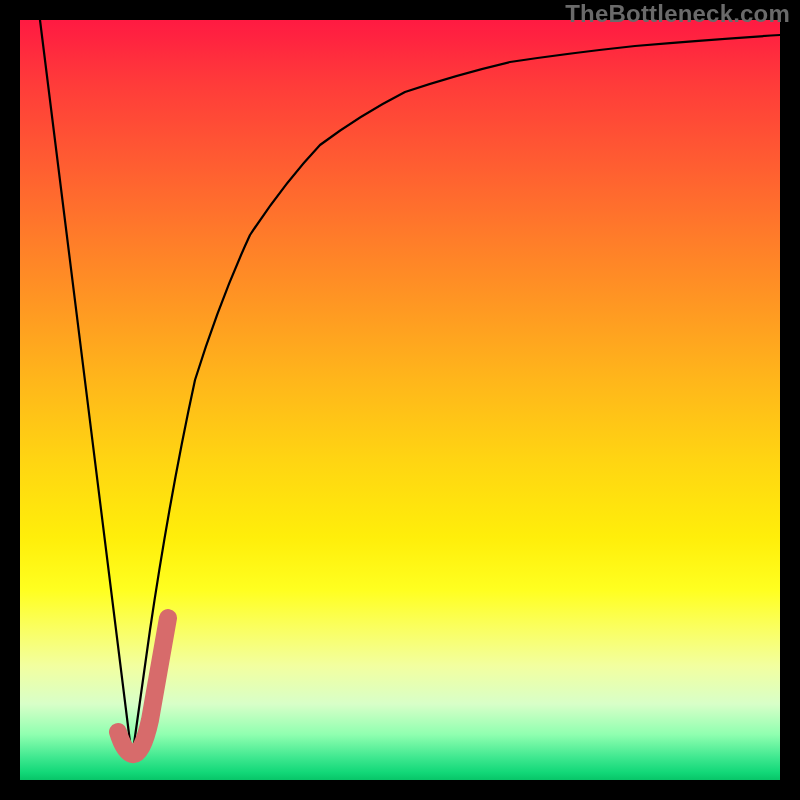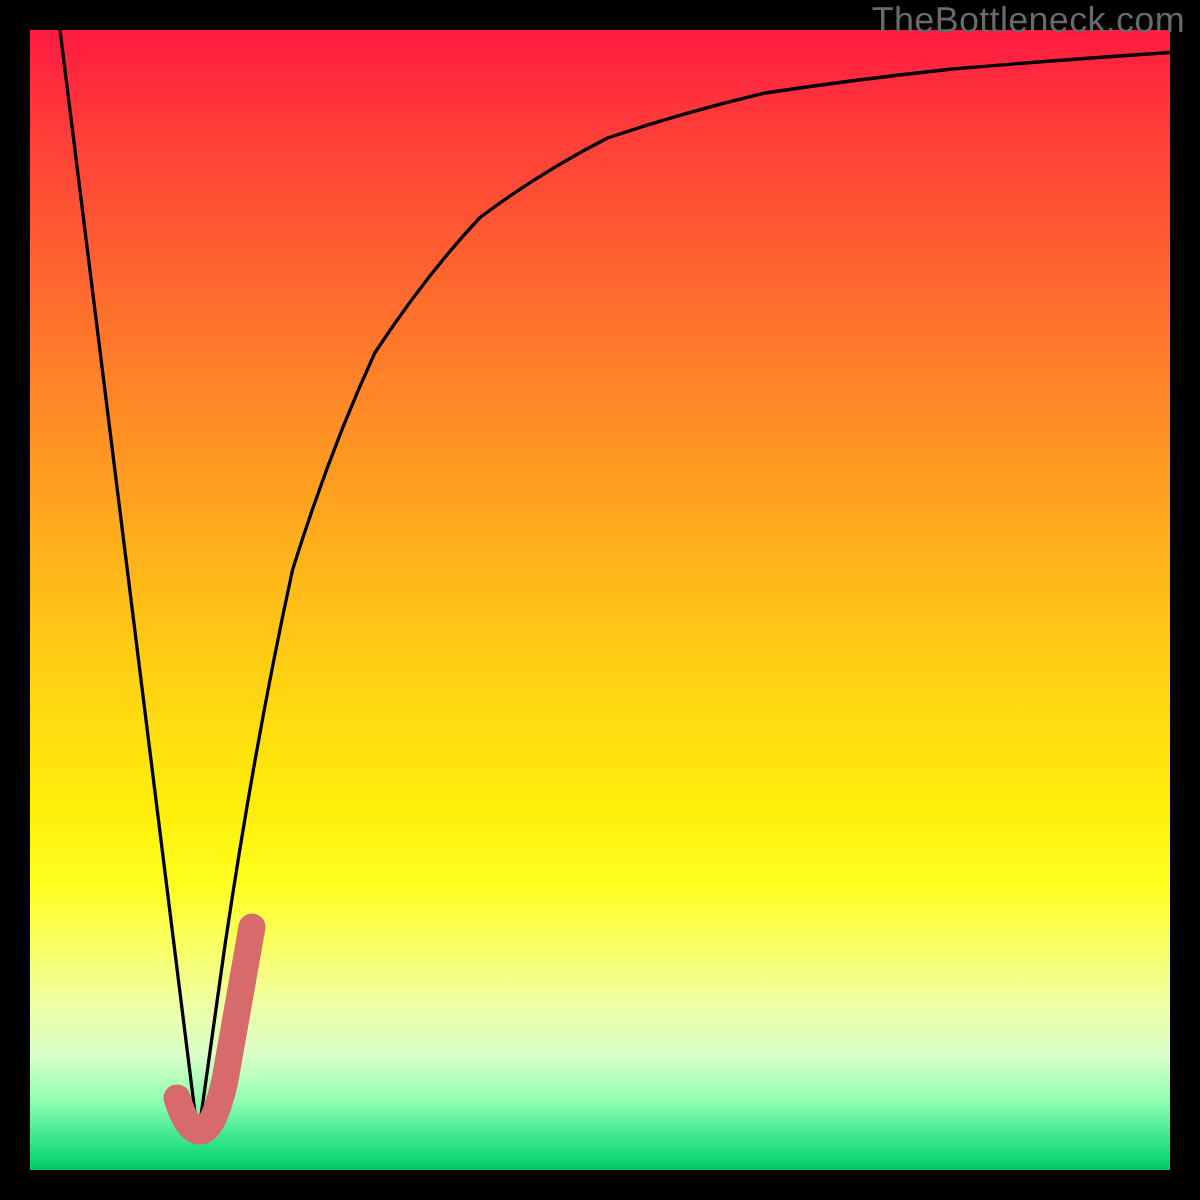--- a/index.html
+++ b/index.html
@@ -45,21 +45,21 @@
   .curve-layer {
     position: absolute;
     left: 0; top: 0; width: 100%; height: 100%;
   }
 
   .attribution {
     position: absolute;
     top: 0; right: 10px;
     font-family: Arial, Helvetica, sans-serif;
     font-size: 24px;
-    font-weight: normal;
+    font-weight: bold;
     color: #6a6a6a;
     letter-spacing: 0.2px;
     user-select: none;
   }
 </style>
 </head>
 <body>
 
 <div class="frame">
 

